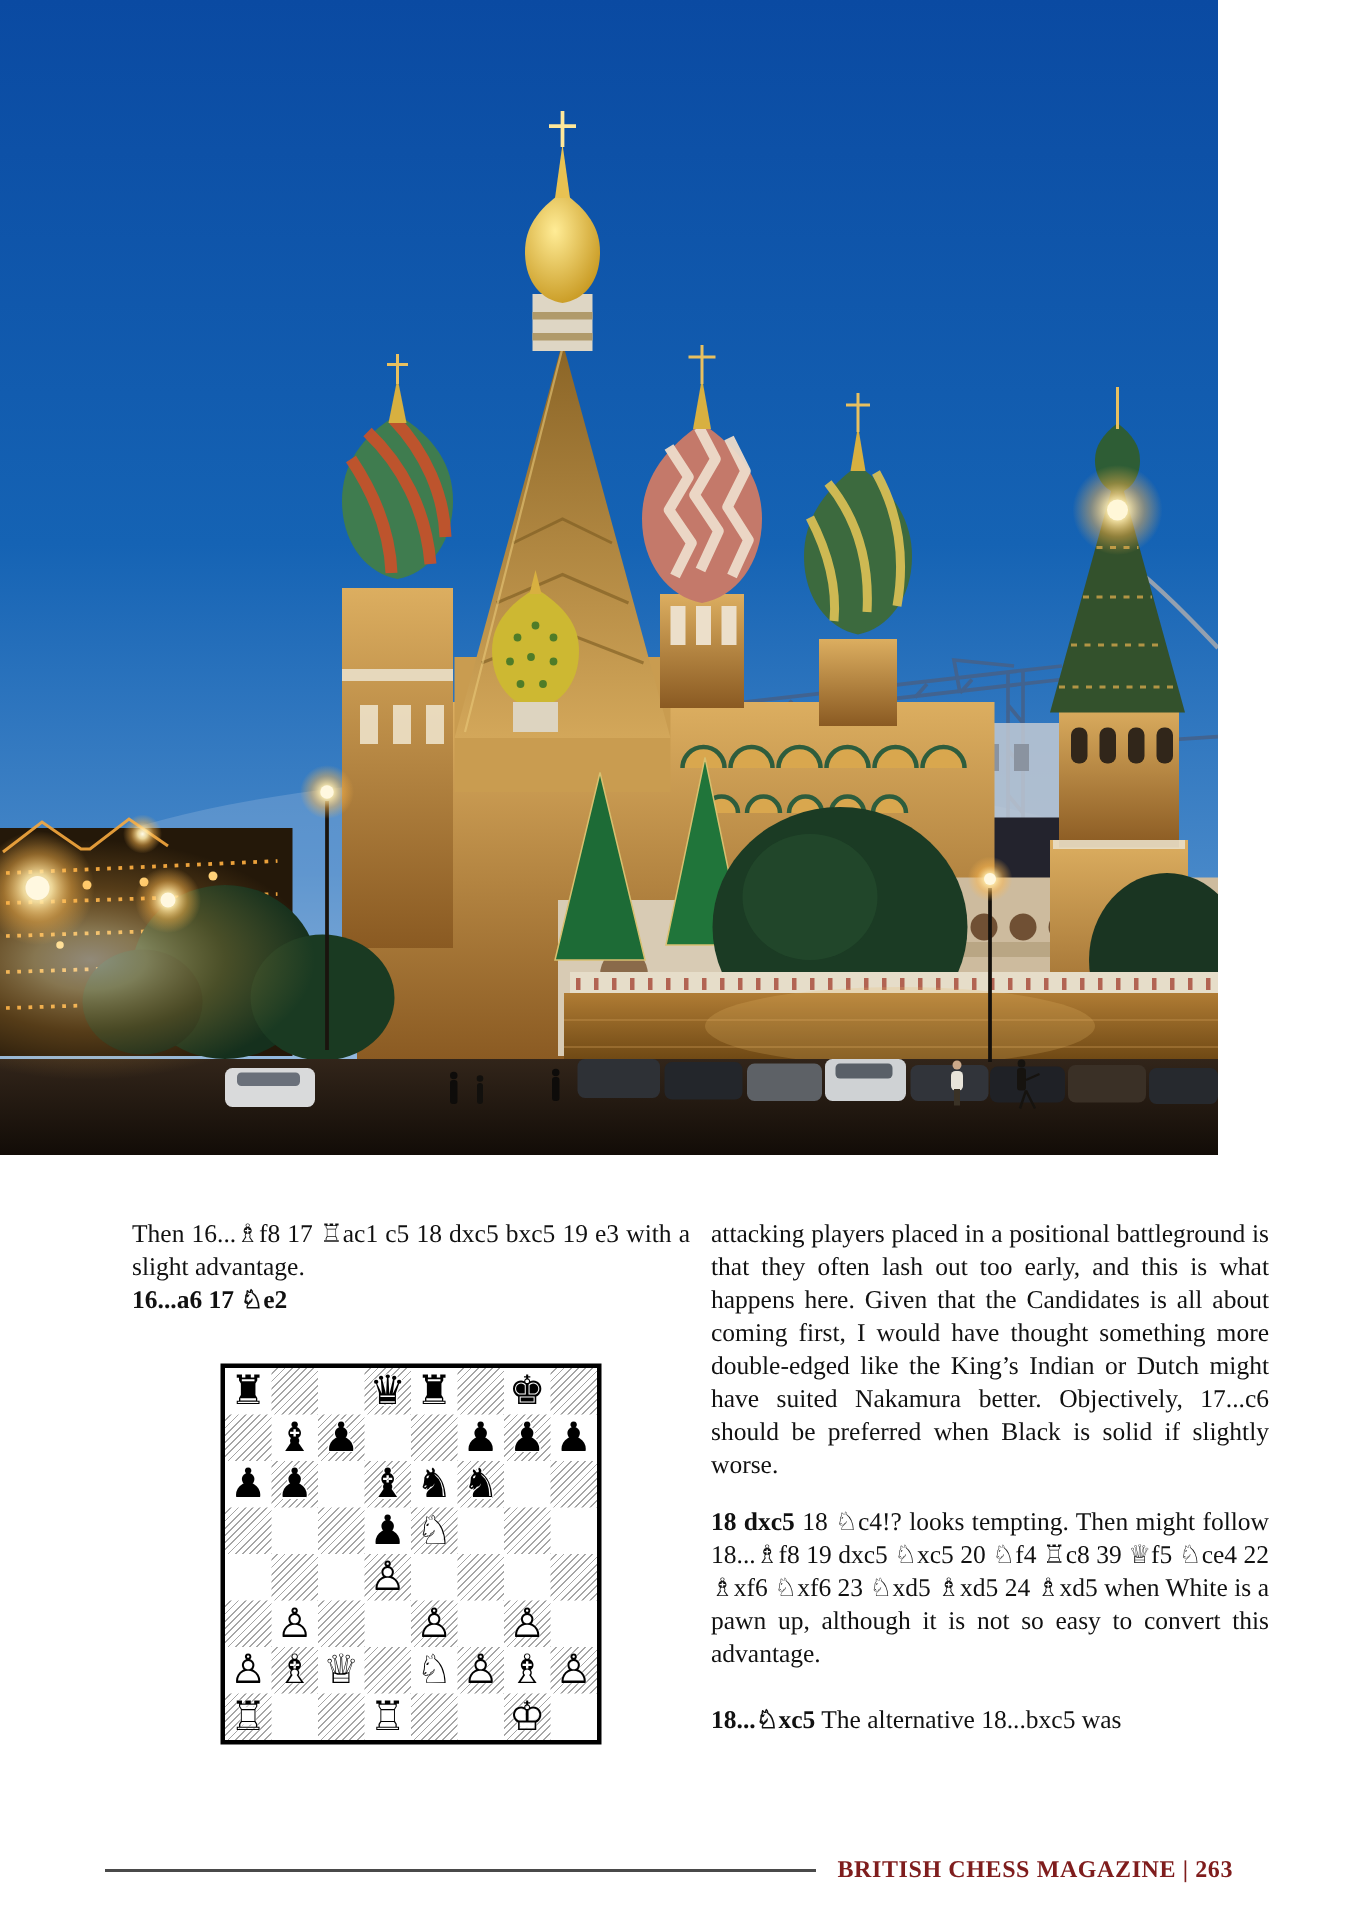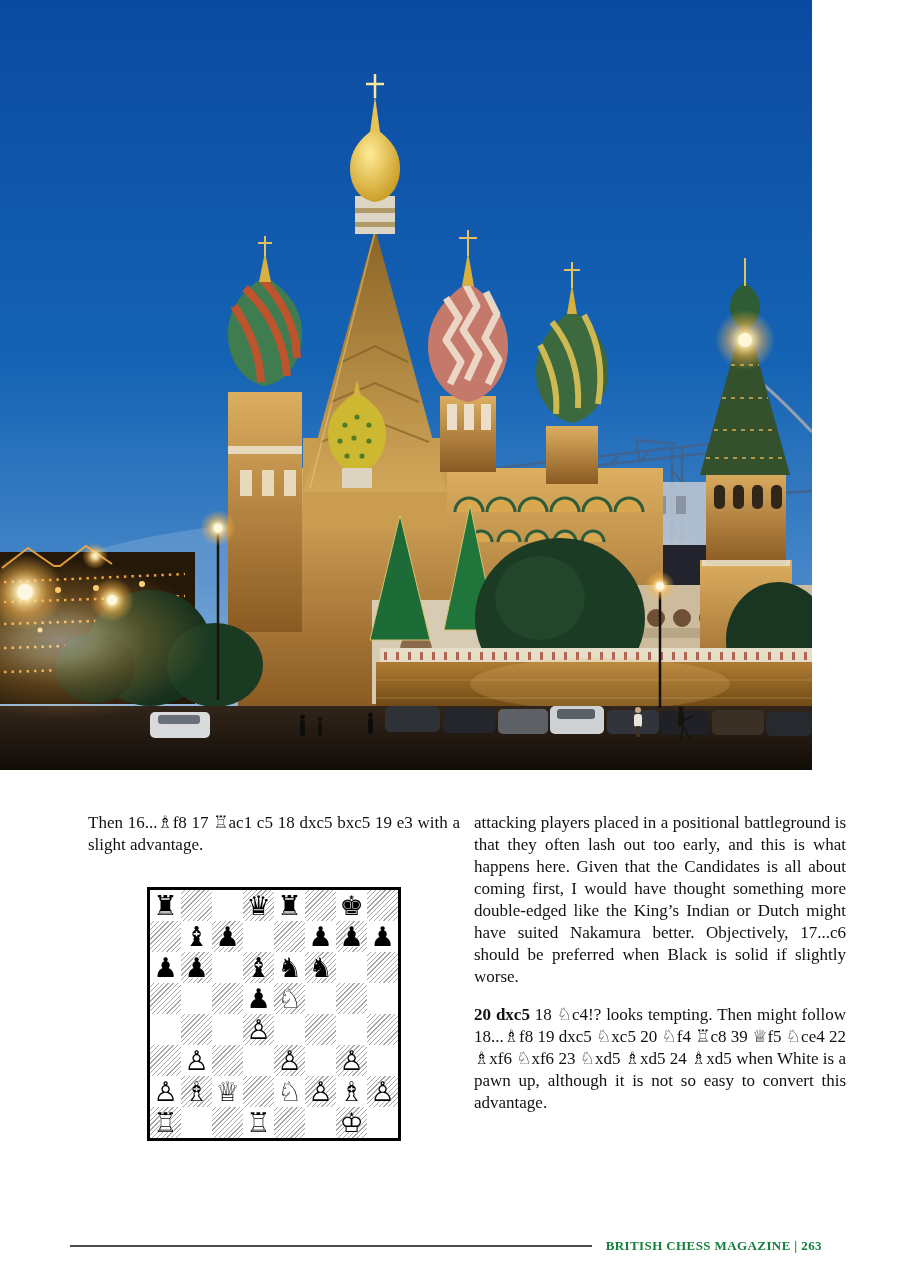--- a/index.html
+++ b/index.html
@@ -21,21 +21,21 @@
   .sq.dark{background:repeating-linear-gradient(135deg,#fff 0px,#fff 2.5px,#a6a6a6 2.5px,#a6a6a6 3.4px);}
   .piece{position:absolute;left:0;top:0;width:31px;height:31px;display:flex;
          align-items:center;justify-content:center;
          font-family:"DejaVu Sans",sans-serif;font-size:27px;line-height:1;}
   .piece.fill{color:#fff;text-shadow:0 0 2px #fff;}
   .piece.outline{color:#000;}
   .piece.black{color:#000;text-shadow:-1px 0 0 #fff,1px 0 0 #fff,0 -1px 0 #fff,0 1px 0 #fff;}
   
   .footer{position:absolute;left:70px;right:79px;top:1238px;display:flex;align-items:center;gap:14px;}
   .footer-rule{flex:1;border-top:2px solid #4a4a4a;height:0;}
-  .footer-text{font-weight:bold;font-size:13px;letter-spacing:0.4px;white-space:nowrap;color:#15803d;}
+  .footer-text{font-weight:bold;font-size:16px;letter-spacing:0.4px;white-space:nowrap;color:#7f1d1d;}
 </style>
 </head>
 <body>
 
 <div class="page">
 
   <div class="photo" aria-label="St Basil's Cathedral at dusk on Red Square, Moscow: colourful onion domes and central tent tower lit warm amber against a deep blue evening sky, construction cranes behind, GUM building strung with lights on the left, dark trees, street lamps glowing, parked cars and people on the cobbled square">
     <svg viewBox="0 0 812 770" width="812" height="770">
       <defs>
         <linearGradient id="sky" x1="0" y1="0" x2="0" y2="1">
@@ -311,20 +311,23 @@
       </g>
     </svg>
   </div>
 
   <div class="content">
 
     <div class="col">
       <p>
         <span>Then 16...♗f8 17 ♖ac1 c5 18 dxc5 bxc5 19 e3 with a slight advantage.</span>
       </p>
+      <p class="bold">
+        <span>16...a6 17 ♘e2</span>
+      </p>
 
       <div class="diagram-wrap">
         <div class="board">
             <div class="sq light">
               <span class="piece black">♜</span>
             </div>
             <div class="sq dark"></div>
             <div class="sq light"></div>
             <div class="sq dark">
               <span class="piece black">♛</span>
@@ -463,21 +466,24 @@
           </div>
       </div>
 
     </div>
 
     <div class="col">
       <p>
         <span>attacking players placed in a positional battleground is that they often lash out too early, and this is what happens here. Given that the Candidates is all about coming first, I would have thought something more double-edged like the King’s Indian or Dutch might have suited Nakamura better. Objectively, 17...c6 should be preferred when Black is solid if slightly worse.</span>
       </p>
       <p class="para-gap">
-        <span class="bold">20 dxc5</span><span> 18 ♘c4!? looks tempting. Then might follow 18...♗f8 19 dxc5 ♘xc5 20 ♘f4 ♖c8 39 ♕f5 ♘ce4 22 ♗xf6 ♘xf6 23 ♘xd5 ♗xd5 24 ♗xd5 when White is a pawn up, although it is not so easy to convert this advantage.</span>
+        <span class="bold">18 dxc5</span><span> 18 ♘c4!? looks tempting. Then might follow 18...♗f8 19 dxc5 ♘xc5 20 ♘f4 ♖c8 39 ♕f5 ♘ce4 22 ♗xf6 ♘xf6 23 ♘xd5 ♗xd5 24 ♗xd5 when White is a pawn up, although it is not so easy to convert this advantage.</span>
+      </p>
+      <p class="para-gap2">
+        <span class="bold">18...♘xc5</span><span> The alternative 18...bxc5 was</span>
       </p>
     </div>
 
   </div>
 
   <div class="footer">
     <div class="footer-rule"></div>
     <span class="footer-text">BRITISH CHESS MAGAZINE | 263</span>
   </div>
 

